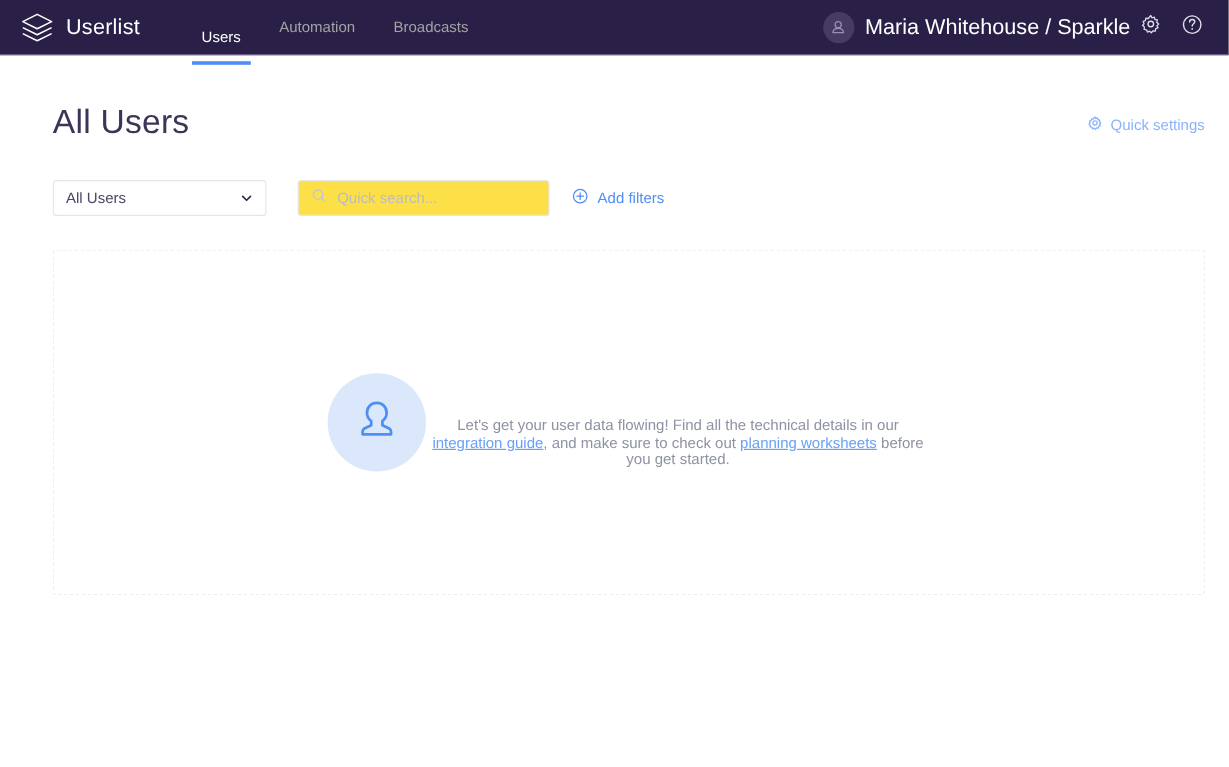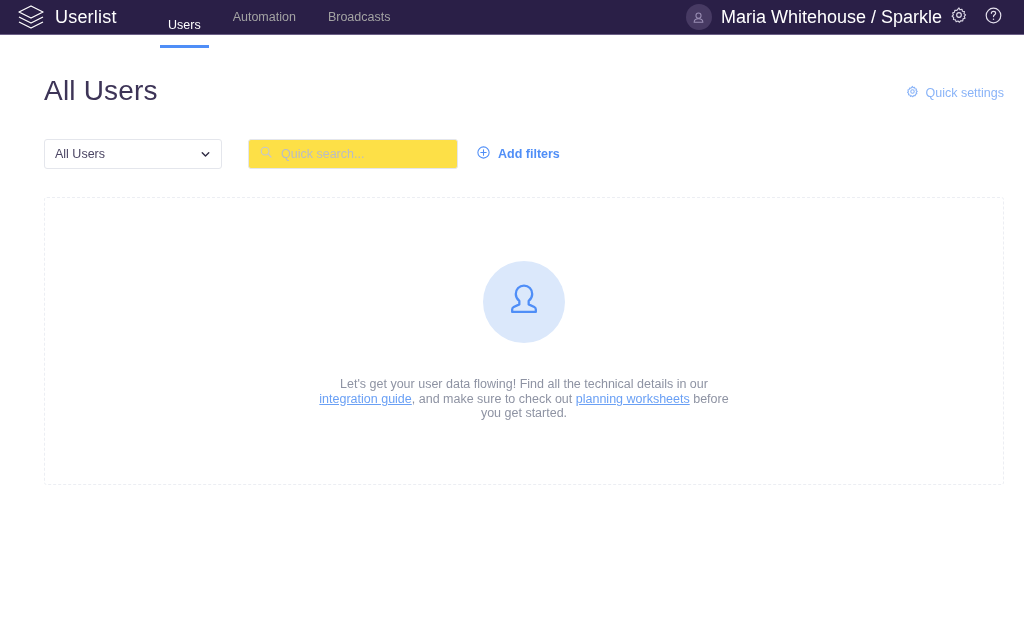--- a/index.html
+++ b/index.html
@@ -8,21 +8,21 @@
     width: 1024px;
     height: 639px;
     background: #ffffff;
     font-family: "Liberation Sans", sans-serif;
     -webkit-font-smoothing: antialiased;
   }
 
   
   .app-header {
     position: relative;
-    height: 35px;
+    height: 46px;
     background: #2a1f47;
     display: flex;
     align-items: center;
     border-bottom: 1px solid #6b5f86;
   }
 
   .brand {
     display: flex;
     align-items: center;
     gap: 9px;
@@ -170,31 +170,30 @@
   .search-box input::placeholder { color: #b9bcc7; }
 
   .add-filters {
     display: flex;
     align-items: center;
     gap: 7px;
     margin-left: 18px;
     color: #4f8ef7;
     font-size: 12.5px;
     cursor: pointer;
-    font-weight: bold;
   }
 
   
   .empty-panel {
     margin-top: 28px;
     height: 288px;
     border: 1px dashed #eceef3;
     border-radius: 3px;
     display: flex;
-    flex-direction: column;
+    flex-direction: row;
     align-items: center;
     justify-content: center;
   }
   .empty-illustration {
     width: 82px; height: 82px;
     border-radius: 50%;
     background: #dbe8fb;
     display: flex;
     align-items: center;
     justify-content: center;

